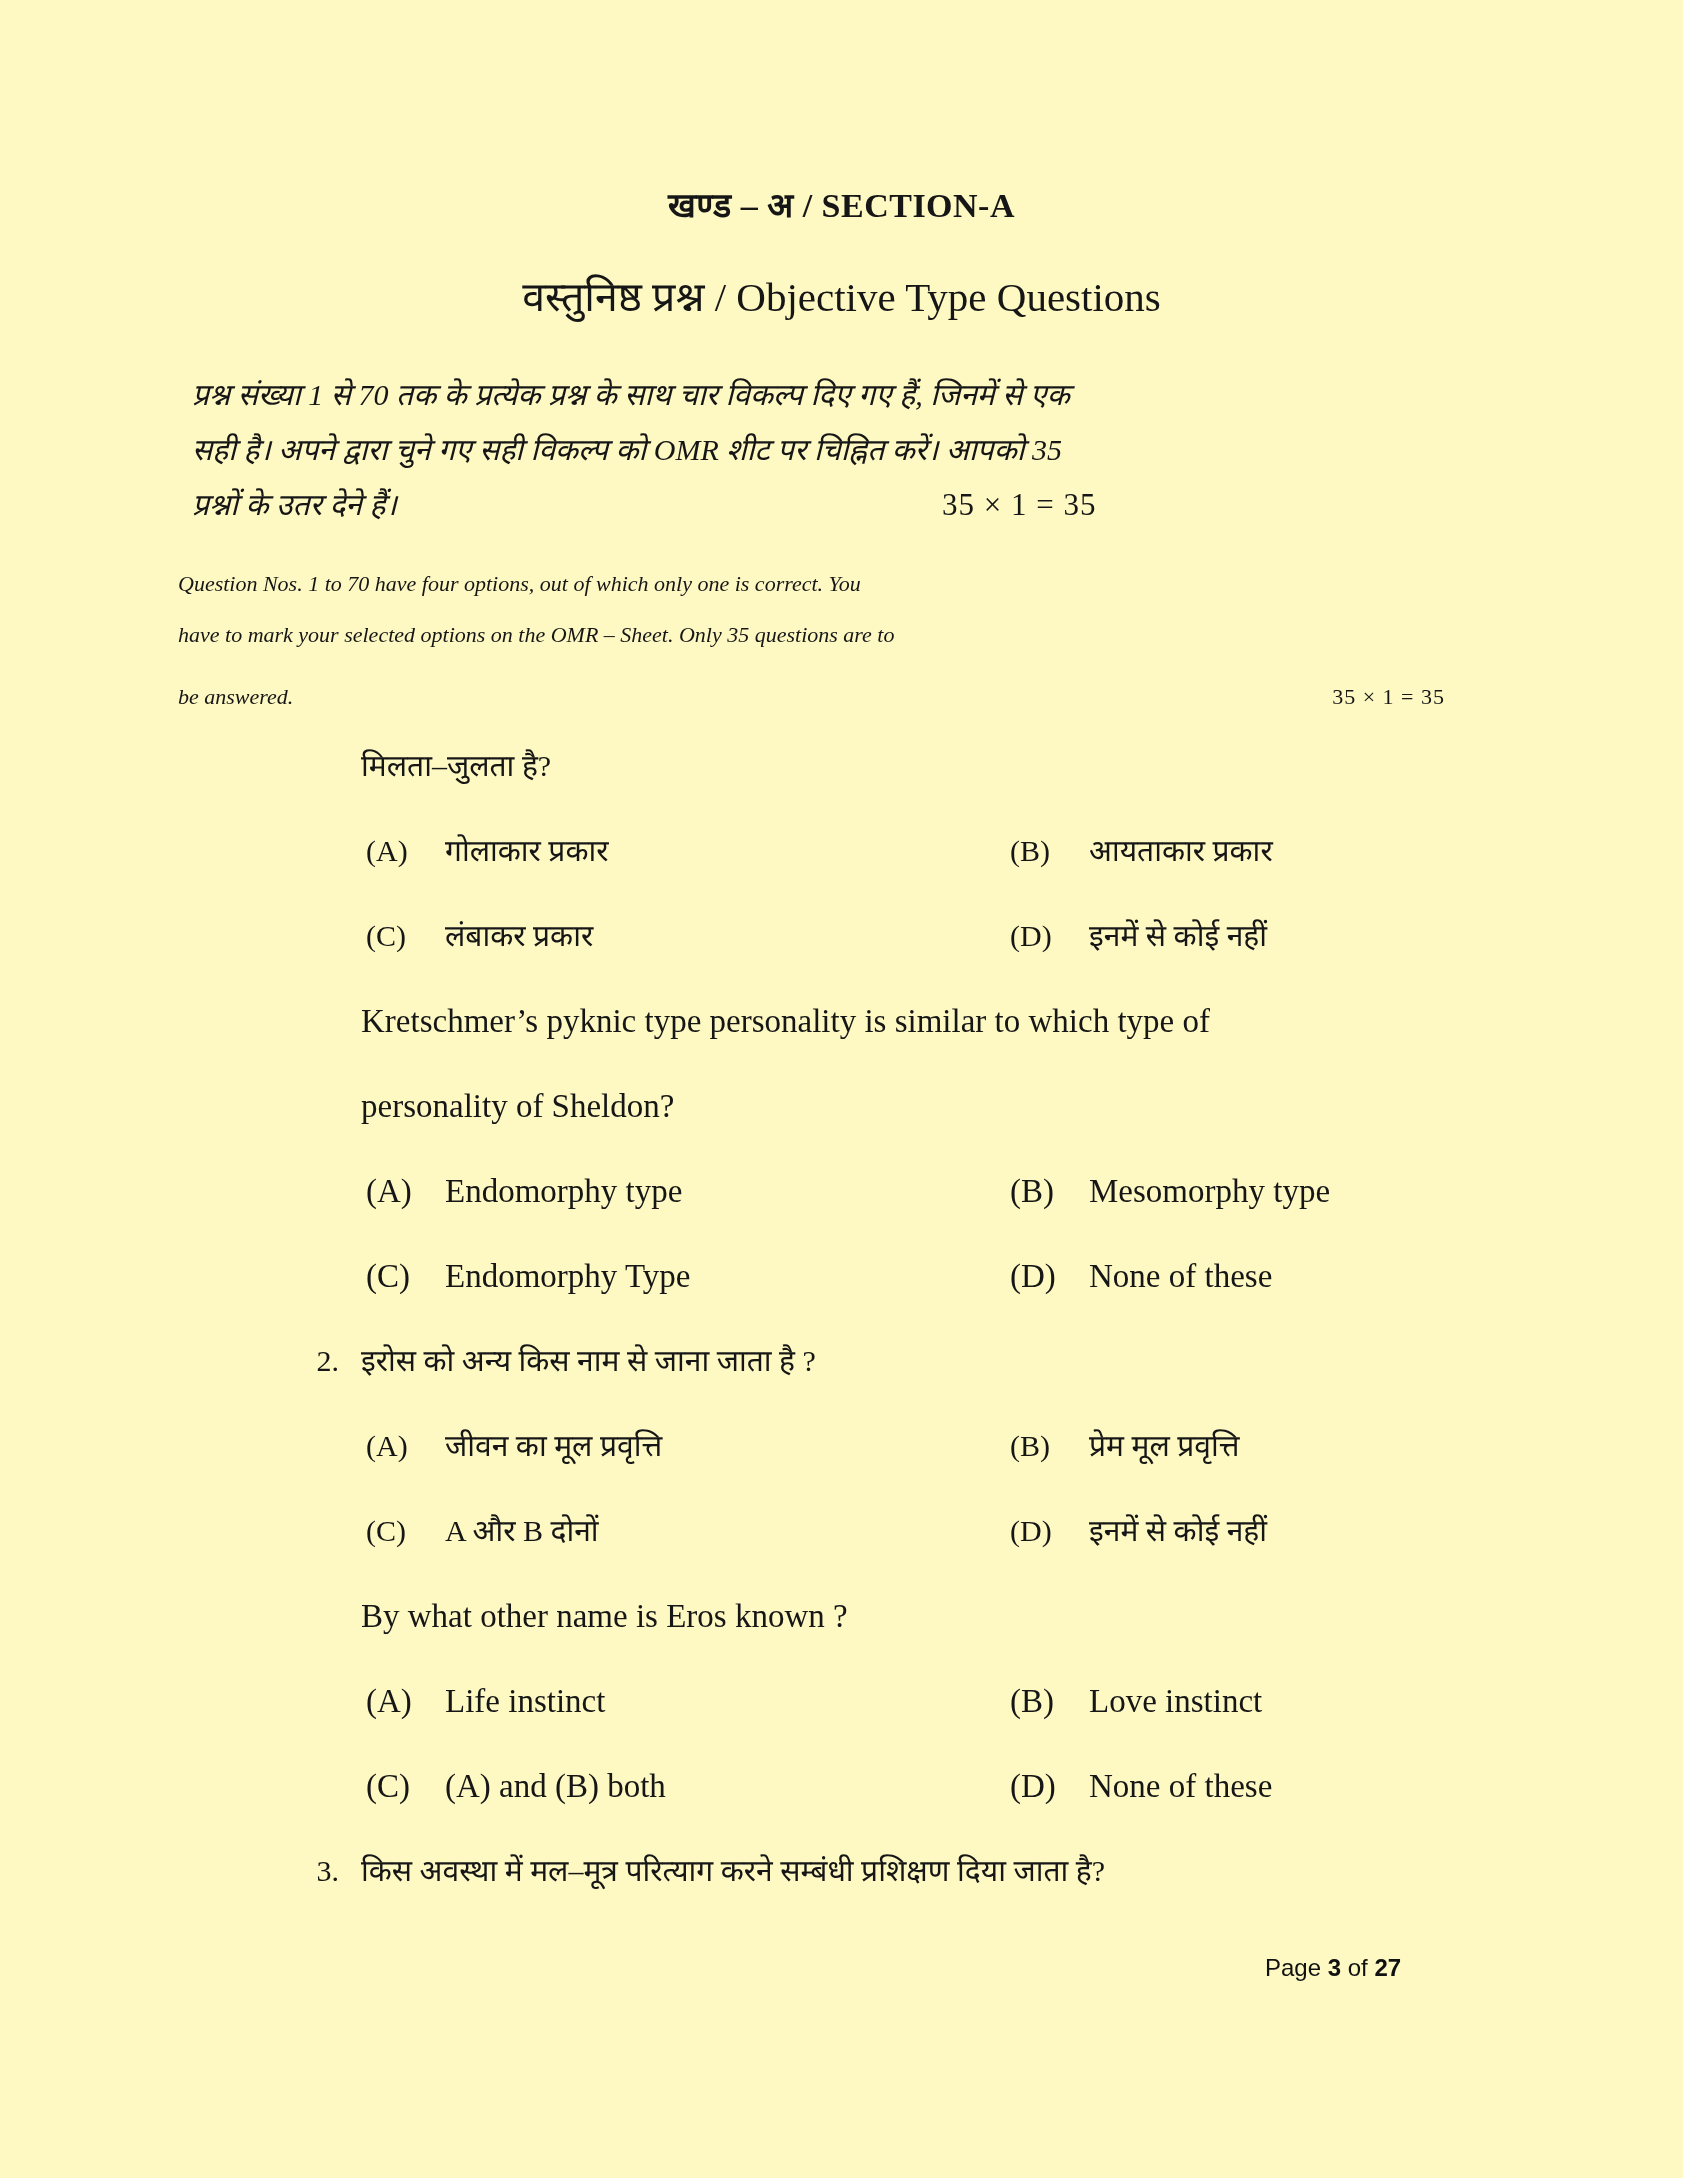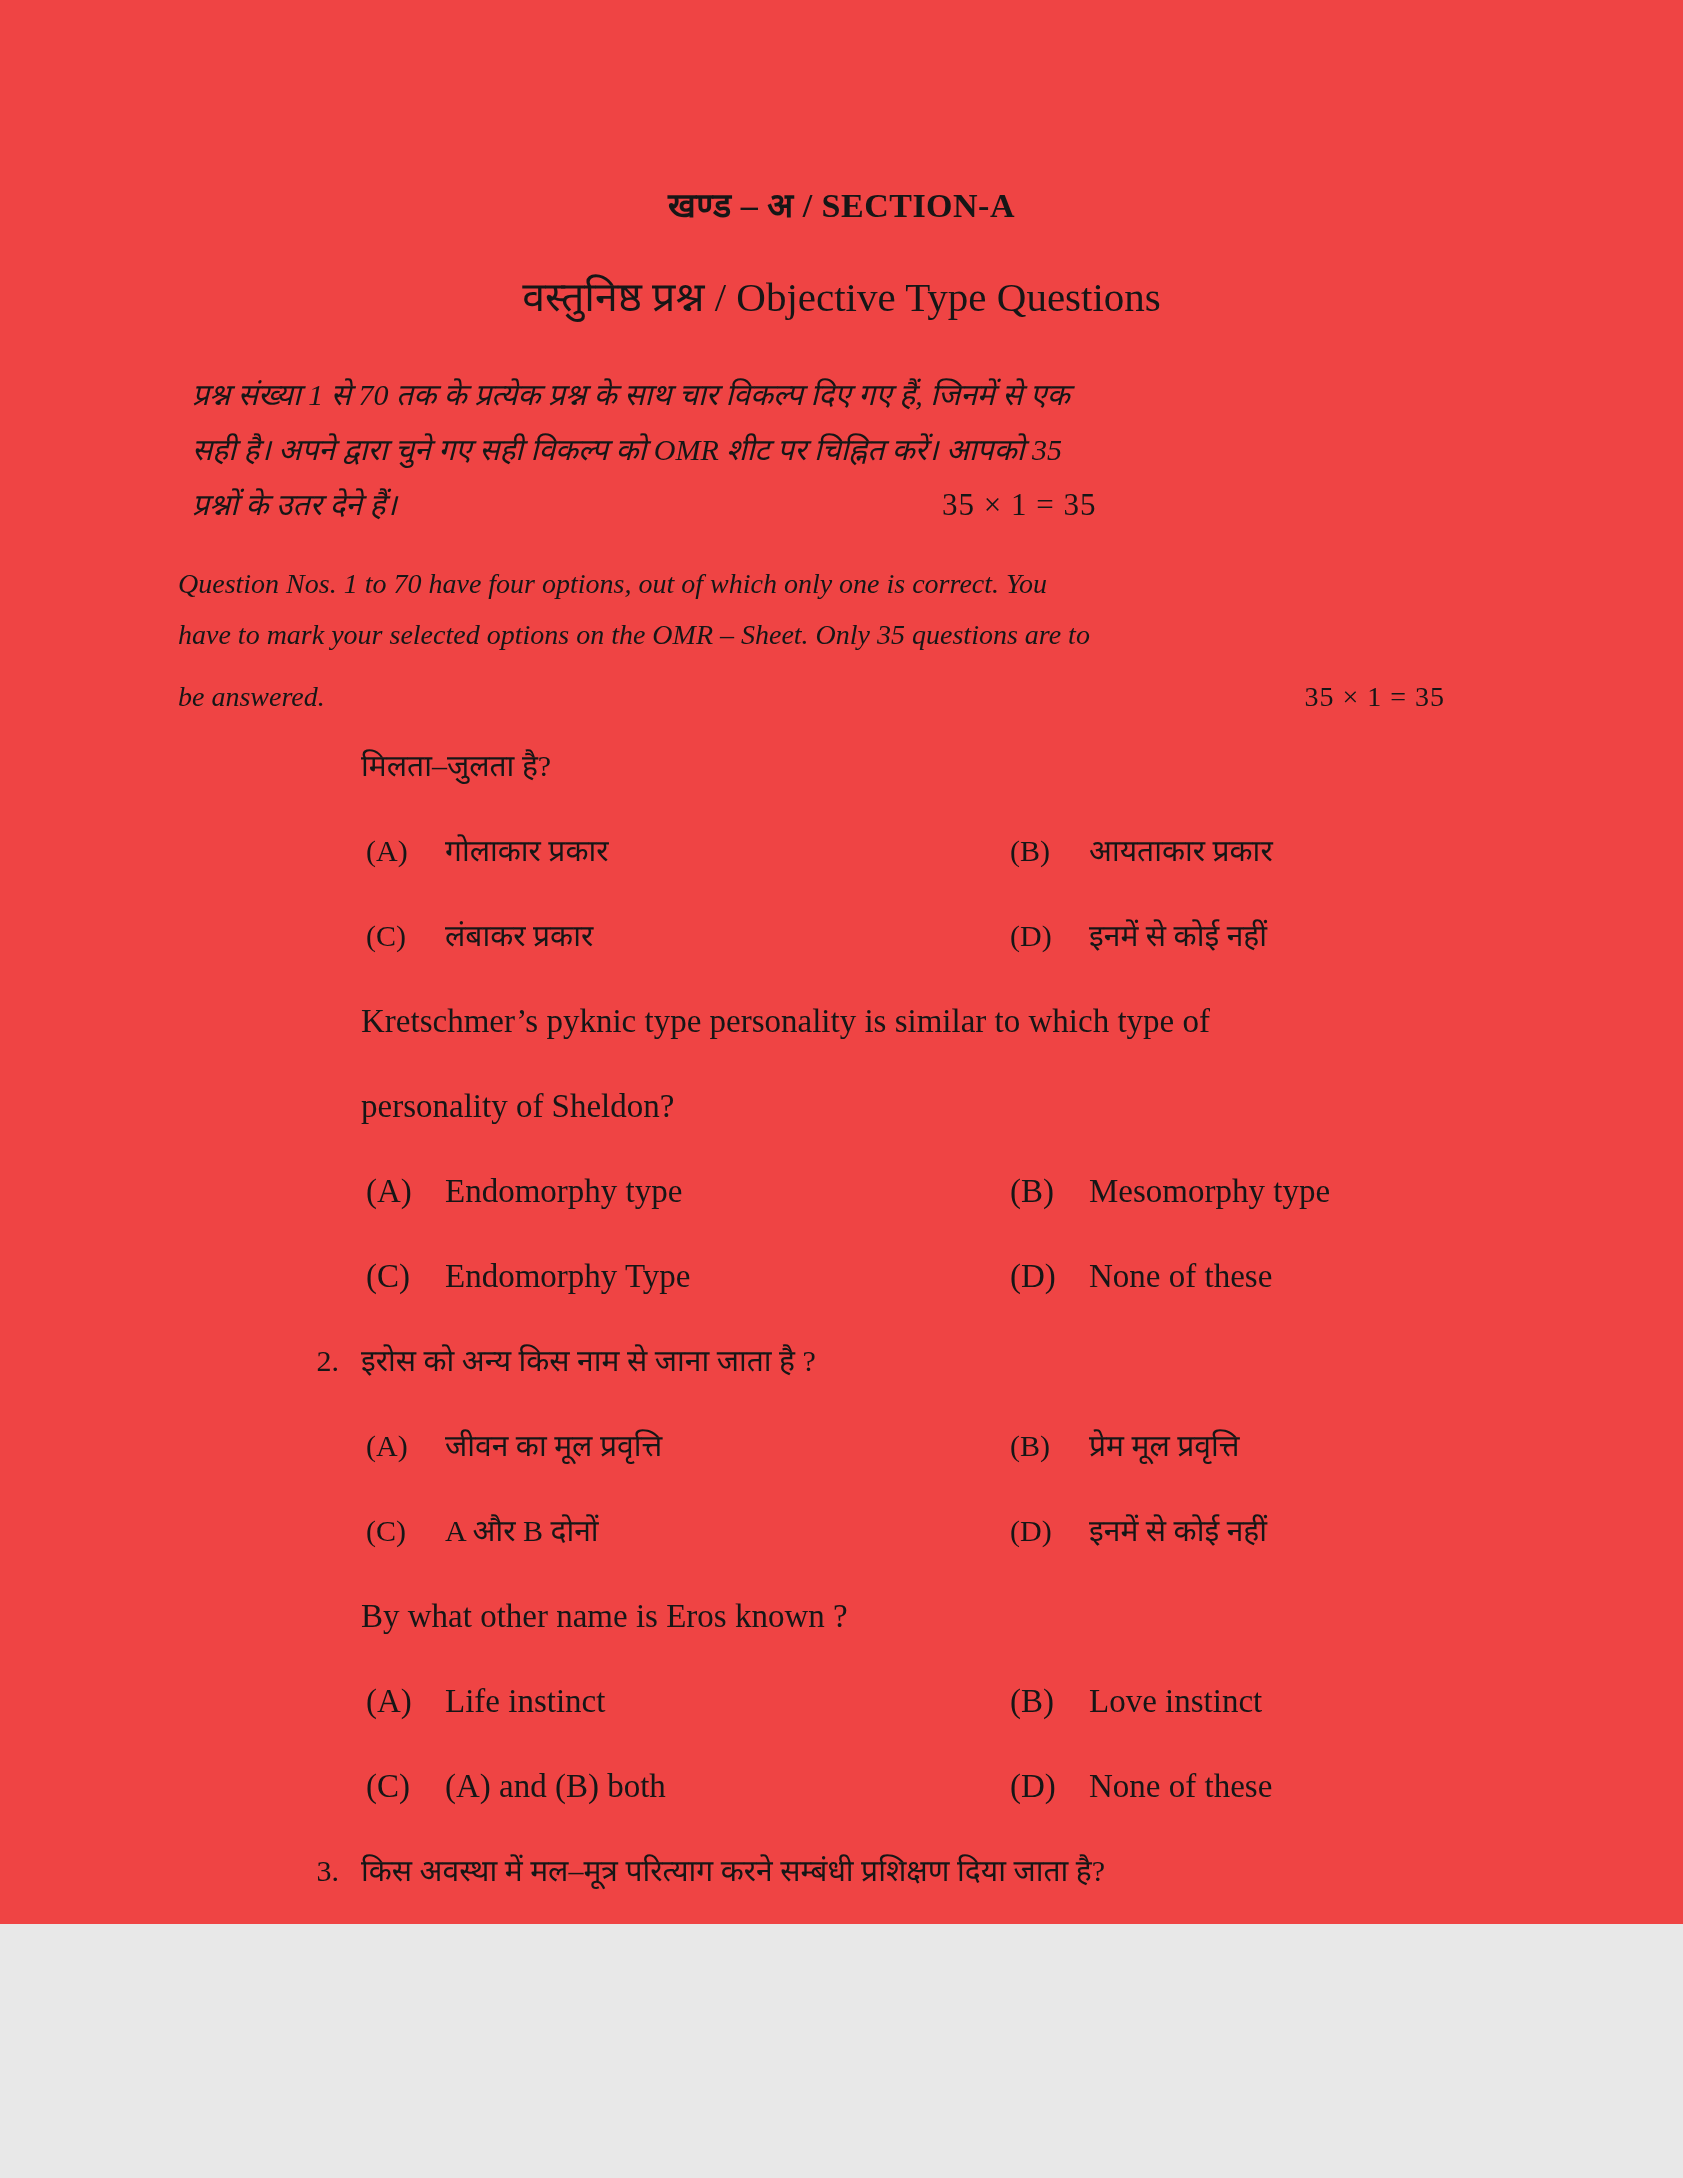--- a/index.html
+++ b/index.html
@@ -1,20 +1,20 @@
 <!DOCTYPE html>
 <html><head>
 <meta charset="utf-8">
 <style>
   html,body { margin:0; padding:0; background:#e8e8e8; }
   .page {
     position:relative;
-    width:1683px; height:1924px;
+    width:1683px; height:2178px;
     margin:0 auto;
-    background:#ef4444;
+    background:#fef9c3;
     color:#161616;
     font-family:"Liberation Serif", serif;
     overflow:hidden;
   }
   .section-header {
     margin:0; padding-top:181px;
     text-align:center;
     font-size:34px; font-weight:bold;
     letter-spacing:0.5px;
   }
@@ -33,21 +33,21 @@
     margin-left:14px;
   }
   .h-line { position:relative; min-height:55px; line-height:55px; white-space:nowrap; }
   .hindi-marks {
     position:absolute; left:750px; top:0;
     font-style:normal; font-size:31px;
     letter-spacing:1px;
   }
 
   
-  .english-para { margin-top:26px; font-style:italic; font-size:28px; }
+  .english-para { margin-top:26px; font-style:italic; font-size:22px; }
   .e-line { min-height:51px; line-height:51px; white-space:nowrap; }
   .line3flex { display:flex; justify-content:space-between; white-space:nowrap;margin-top:11px; }
   .english-marks { font-style:normal; letter-spacing:1px; }
 
   
   .questions { margin-top:-20px; font-size:30px; }
   .qrow { min-height:42px; line-height:42px; margin-top:43px; white-space:nowrap; }
   .q-num { display:inline-block; width:161px; text-align:right; }
   .q-text { margin-left:22px; }
   .q-cont, .q-eng { padding-left:183px; }

